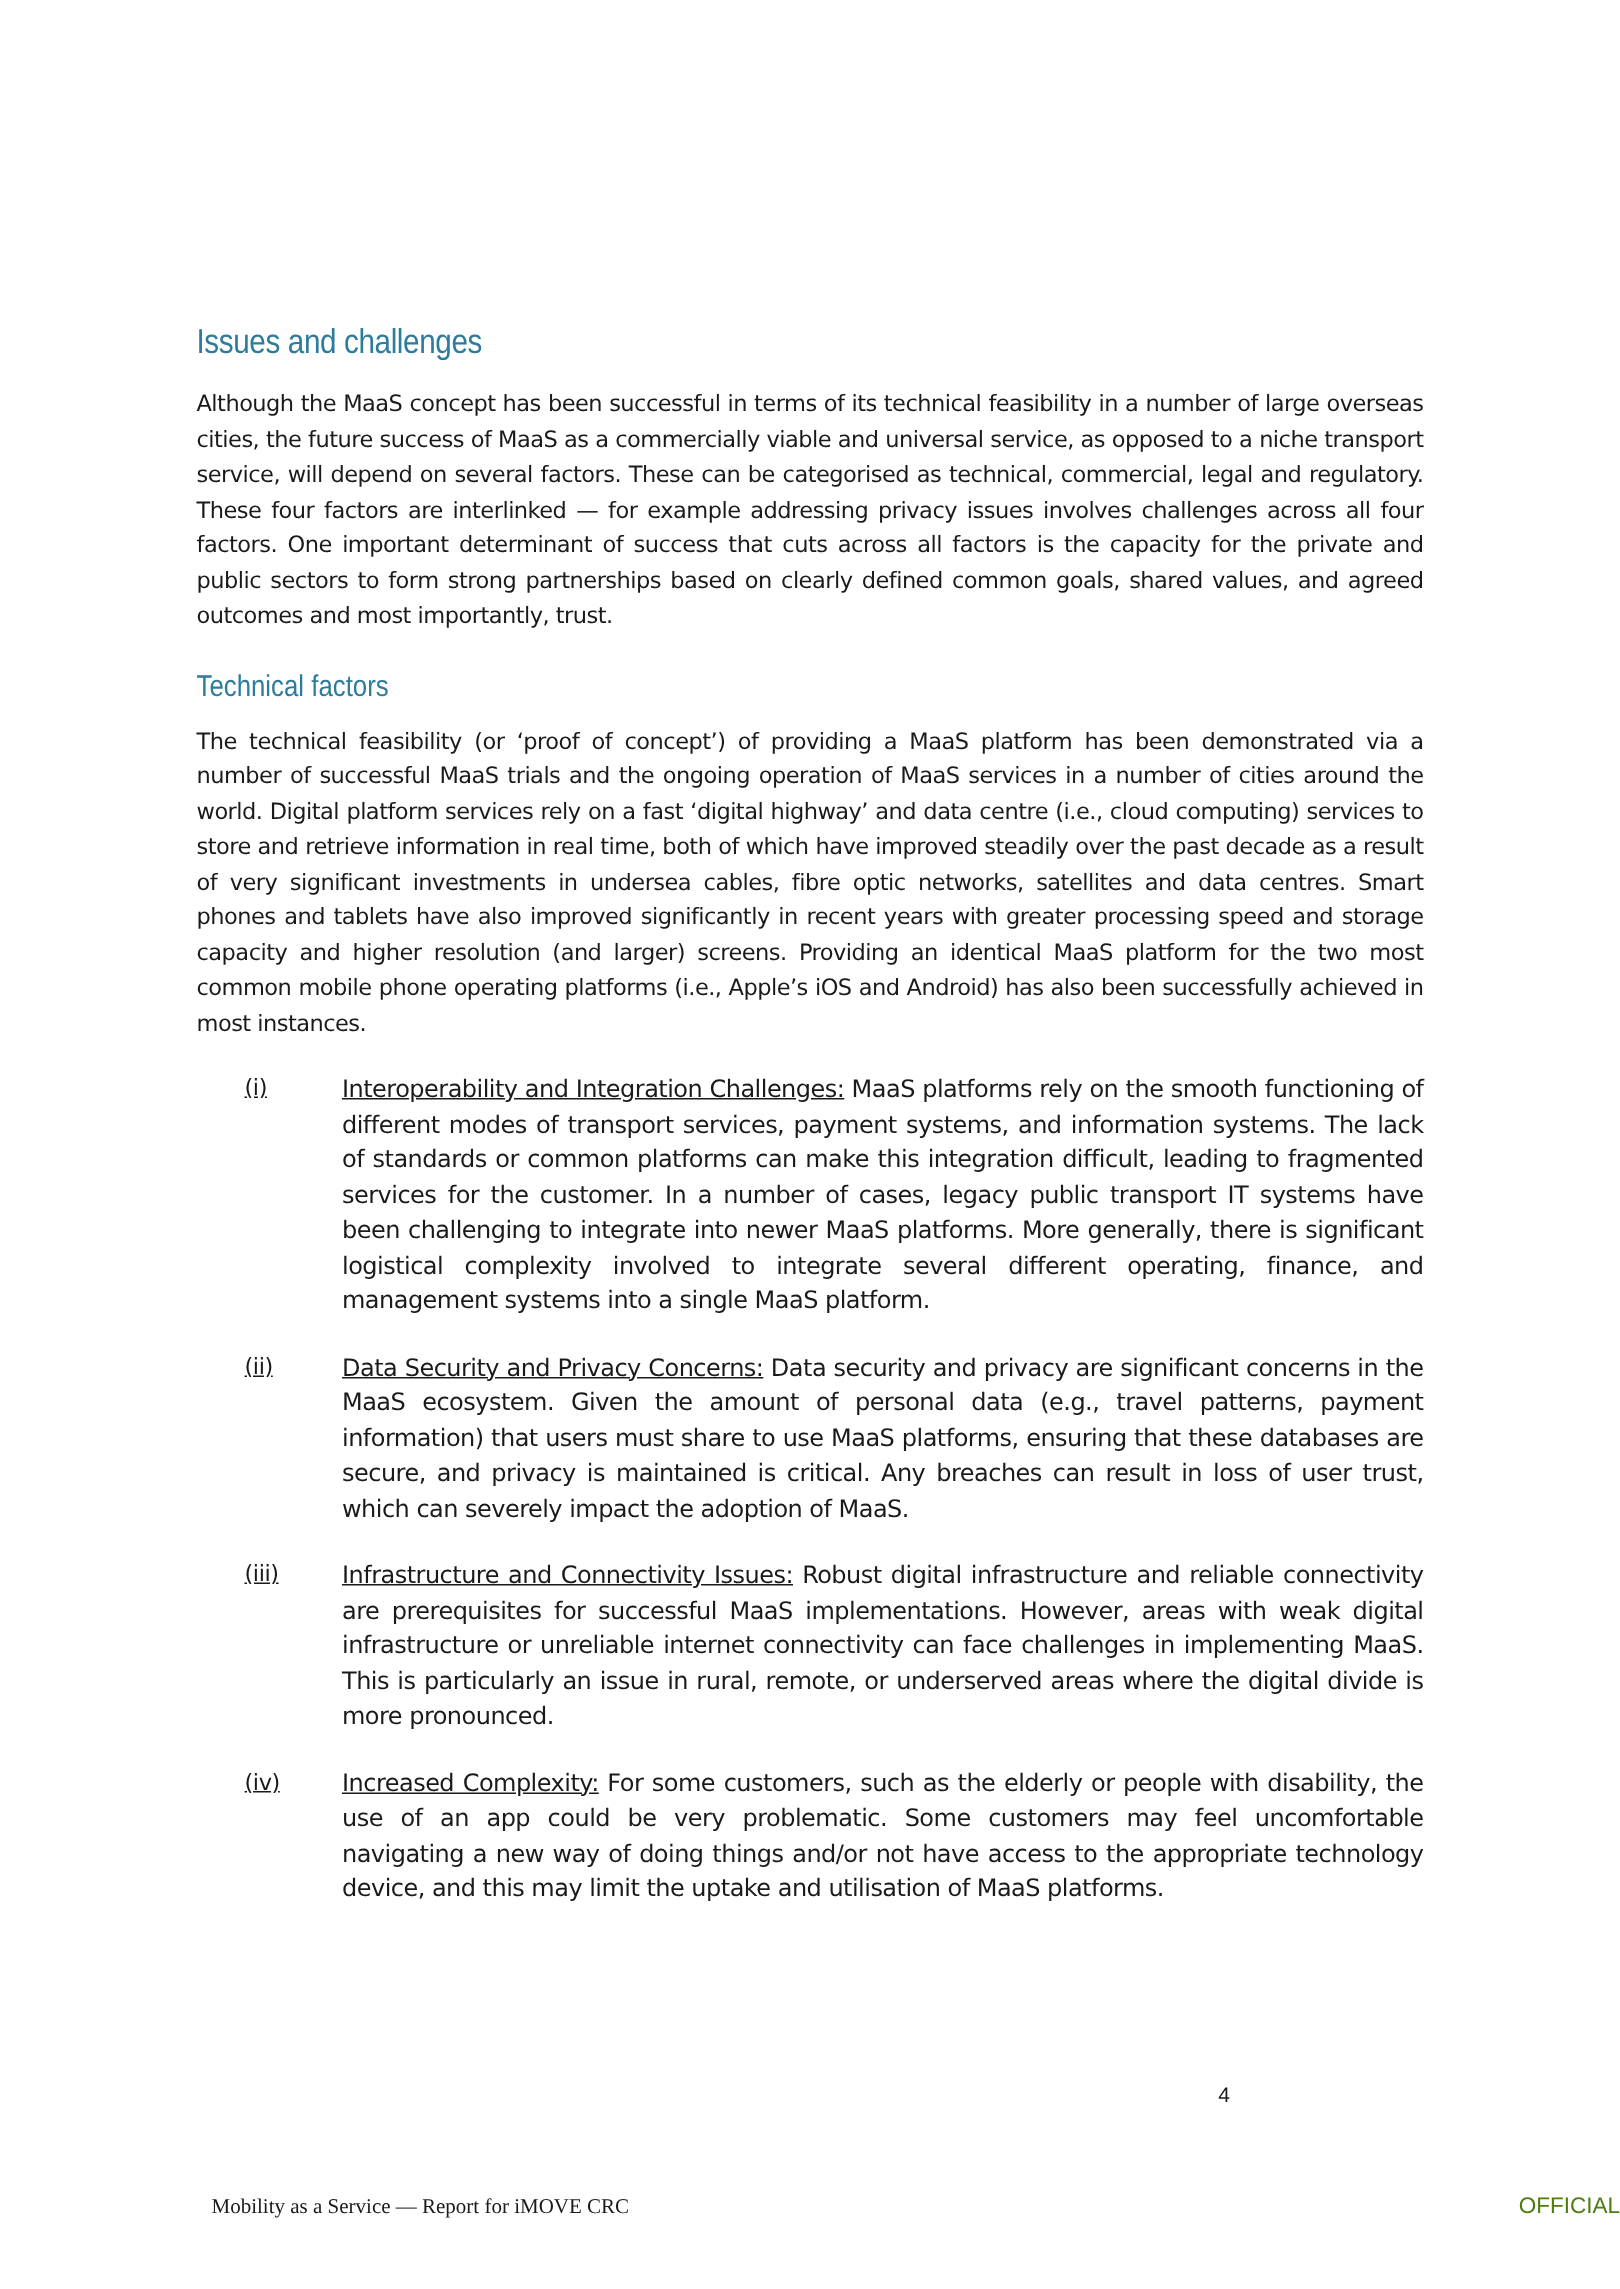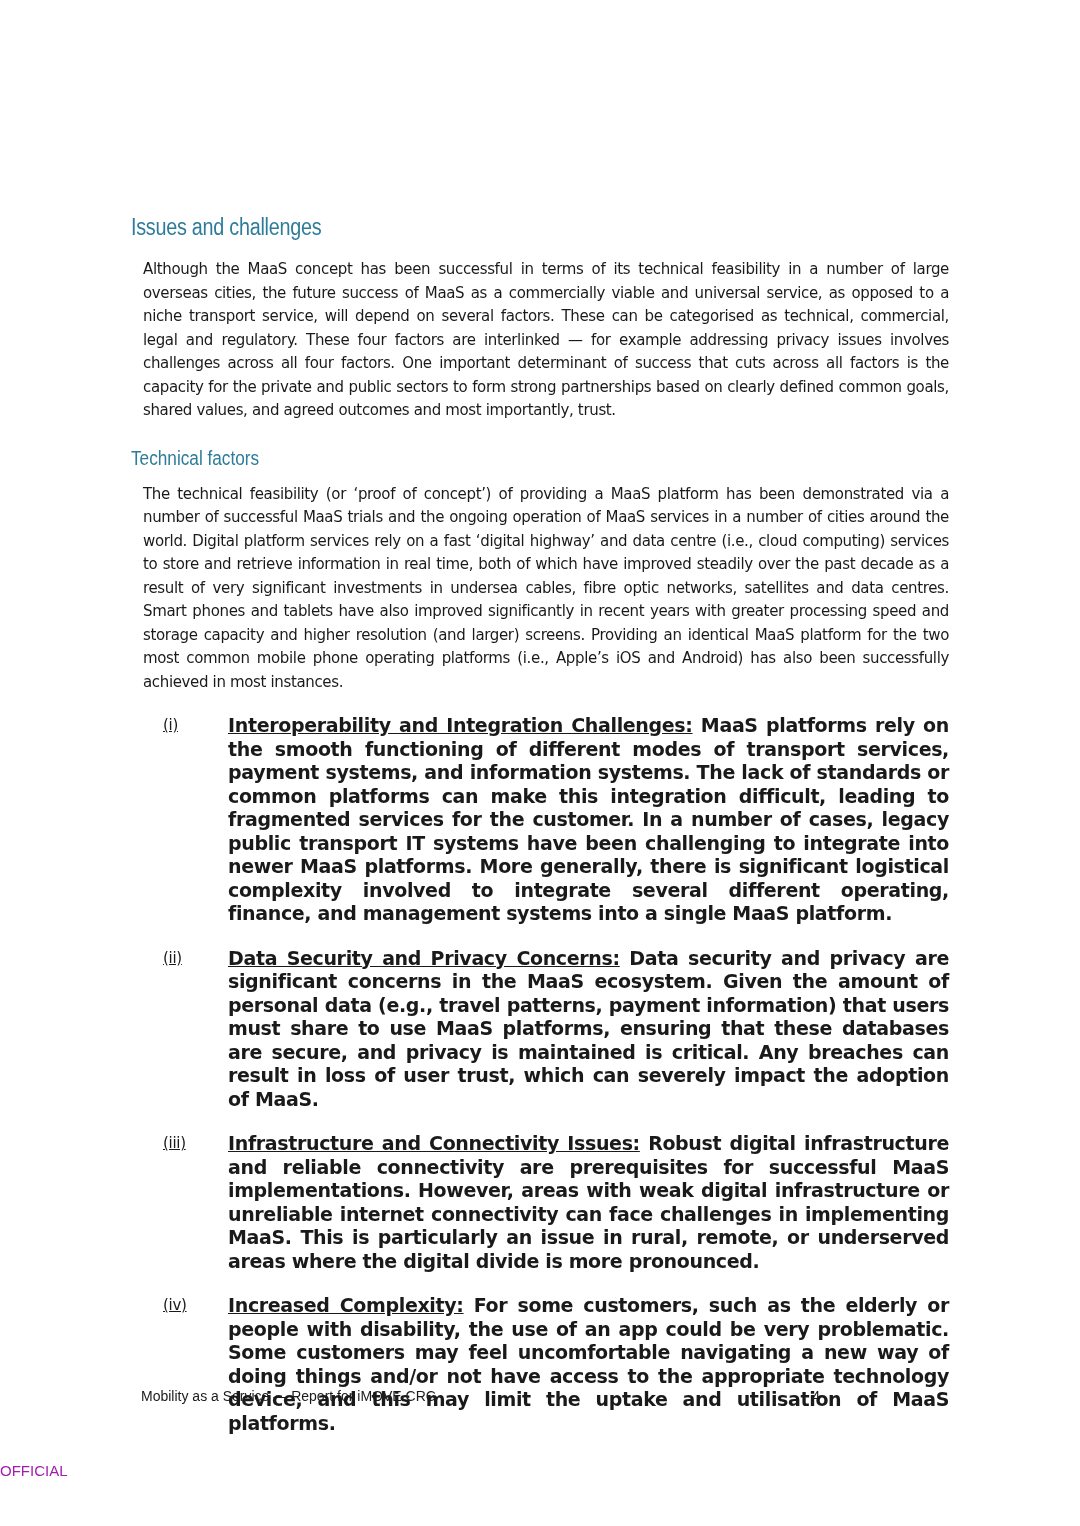--- a/index.html
+++ b/index.html
@@ -45,21 +45,21 @@
       margin: 0 0 10px 0;
       transform: scaleX(0.86);
       transform-origin: left center;
       line-height: 30px;
     }
     p.body {
       font-family: "DejaVu Sans", sans-serif;
       font-size: 15px;
       line-height: 23.5px;
       text-align: justify;
-      margin: 0 0 20px 12px;
+      margin: 0 0 20px 0;
       letter-spacing: -0.35px;
       word-spacing: 0px;
     }
     .list {
       margin: 0;
       padding: 0;
       list-style: none;
     }
     .list-item {
       position: relative;
@@ -69,55 +69,54 @@
     .list-marker {
       position: absolute;
       left: 32px;
       top: 0;
       text-decoration: underline;
       font-size: 15px;
       line-height: 23.5px;
       letter-spacing: -0.3px;
     }
     .list-text {
-      font-size: 19px;
+      font-size: 16px;
       line-height: 23.5px;
       text-align: justify;
       letter-spacing: -0.35px;
       margin: 0;
-      font-weight: bold;
     }
     .list-title {
       text-decoration: underline;
     }
     .footer-left {
       position: absolute;
       left: 141px;
-      top: 1388px;
-      font-family: Liberation Sans, sans-serif;
+      top: 1464px;
+      font-family: Liberation Serif, serif;
       font-size: 14px;
       color: #1a1a1a;
     }
     .footer-right {
       position: absolute;
       right: 126px;
       top: 1388px;
       font-family: "Liberation Sans", sans-serif;
       font-size: 14px;
       color: #1a1a1a;
     }
     .classification {
       position: absolute;
       left: 0;
       width: 1080px;
       top: 1462px;
-      text-align: left;
+      text-align: right;
       font-family: "Liberation Sans", sans-serif;
       font-size: 15px;
-      color: #a21caf;
+      color: #4d7c0f;
     }
   </style>
 </head>
 <body>
 
 <div class="page">
   <div class="content">
     <h1 class="section-heading">Issues and challenges</h1>
     <p class="body">Although the MaaS concept has been successful in terms of its technical feasibility in a number of large overseas cities, the future success of MaaS as a commercially viable and universal service, as opposed to a niche transport service, will depend on several factors. These can be categorised as technical, commercial, legal and regulatory. These four factors are interlinked — for example addressing privacy issues involves challenges across all four factors. One important determinant of success that cuts across all factors is the capacity for the private and public sectors to form strong partnerships based on clearly defined common goals, shared values, and agreed outcomes and most importantly, trust.</p>
 

